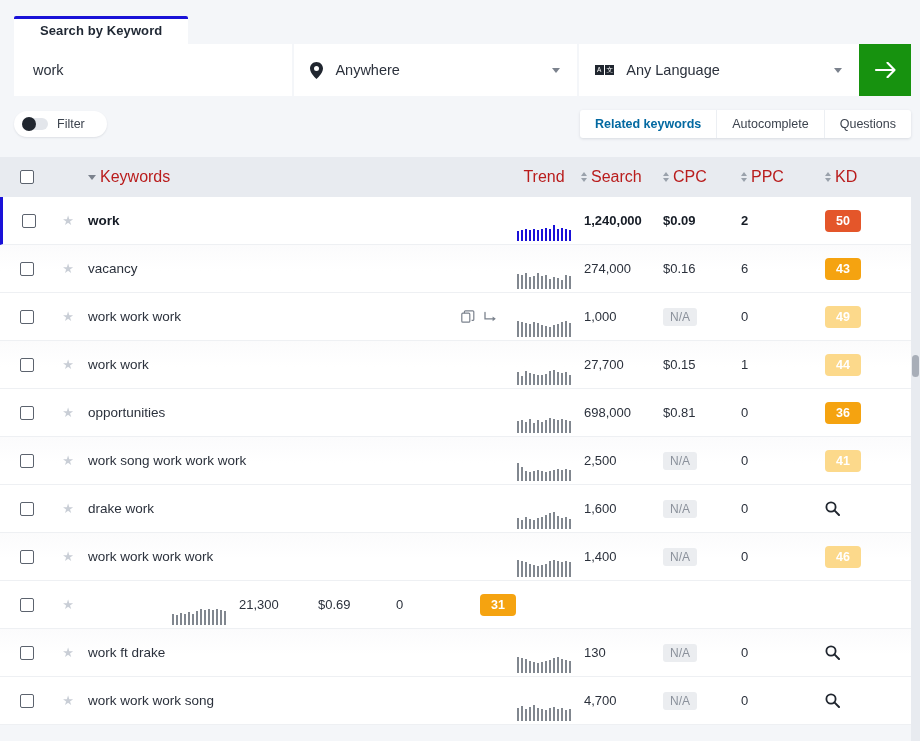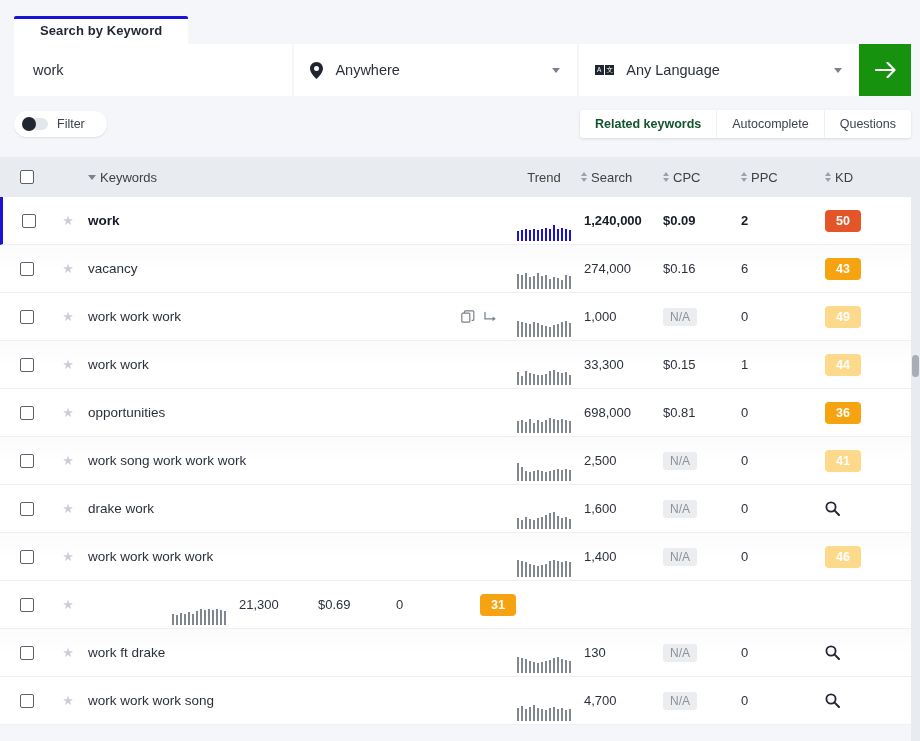--- a/index.html
+++ b/index.html
@@ -65,27 +65,27 @@
   .viewtabs {
     position: absolute; right: 9px; top: 110px; height: 28px; background: #fff;
     border-radius: 3px; display: flex; box-shadow: 0 1px 3px rgba(30,40,60,.13);
     overflow: hidden;
   }
   .vtab {
     padding: 0 15px; display: flex; align-items: center; font-size: 12.5px; color: #3c434e;
     cursor: pointer; border-right: 1px solid #eceff3;
   }
   .vtab:last-child { border-right: 0; }
-  .vtab.active { color: #14532d; font-weight: bold; }
+  .vtab.active { color: #0369a1; font-weight: bold; }
 
   
   .table { position: absolute; left: 0; top: 157px; width: 911px; }
   .thead {
     height: 40px; background: #e8ebf0; display: flex; align-items: center;
-    font-size: 13px; color: #404040;
+    font-size: 16px; color: #b91c1c;
   }
   .row {
     height: 48px; background: #fff; display: flex; align-items: center;
     border-bottom: 1px solid #eef0f3; position: relative;
   }
   .row.alt { background: linear-gradient(180deg,#fbfbfc 0%, #ffffff 55%); }
   .row.sel { border-left: 3px solid #1a12d8; }
   .row.sel .c-kw { font-weight: bold; color: #161c26; }
   .row.sel .c-search, .row.sel .c-cpc, .row.sel .c-ppc { font-weight: bold; color: #161c26; }
 
@@ -379,21 +379,21 @@
               <i style="height:10px"></i>
               <i style="height:11px"></i>
               <i style="height:14px"></i>
               <i style="height:15px"></i>
               <i style="height:13px"></i>
               <i style="height:12px"></i>
               <i style="height:13px"></i>
               <i style="height:10px"></i>
             </span>
           </div>
-          <div class="c-search">33,300</div>
+          <div class="c-search">27,700</div>
           <div class="c-cpc">$0.15</div>
           <div class="c-ppc">1</div>
           <div class="c-kd">
             <span class="kd" style="background:#fcd98b">44</span>
           </div>
         </div>
         <div class="row">
           <div class="c-chk">
             <span class="cbox"></span>
           </div>

